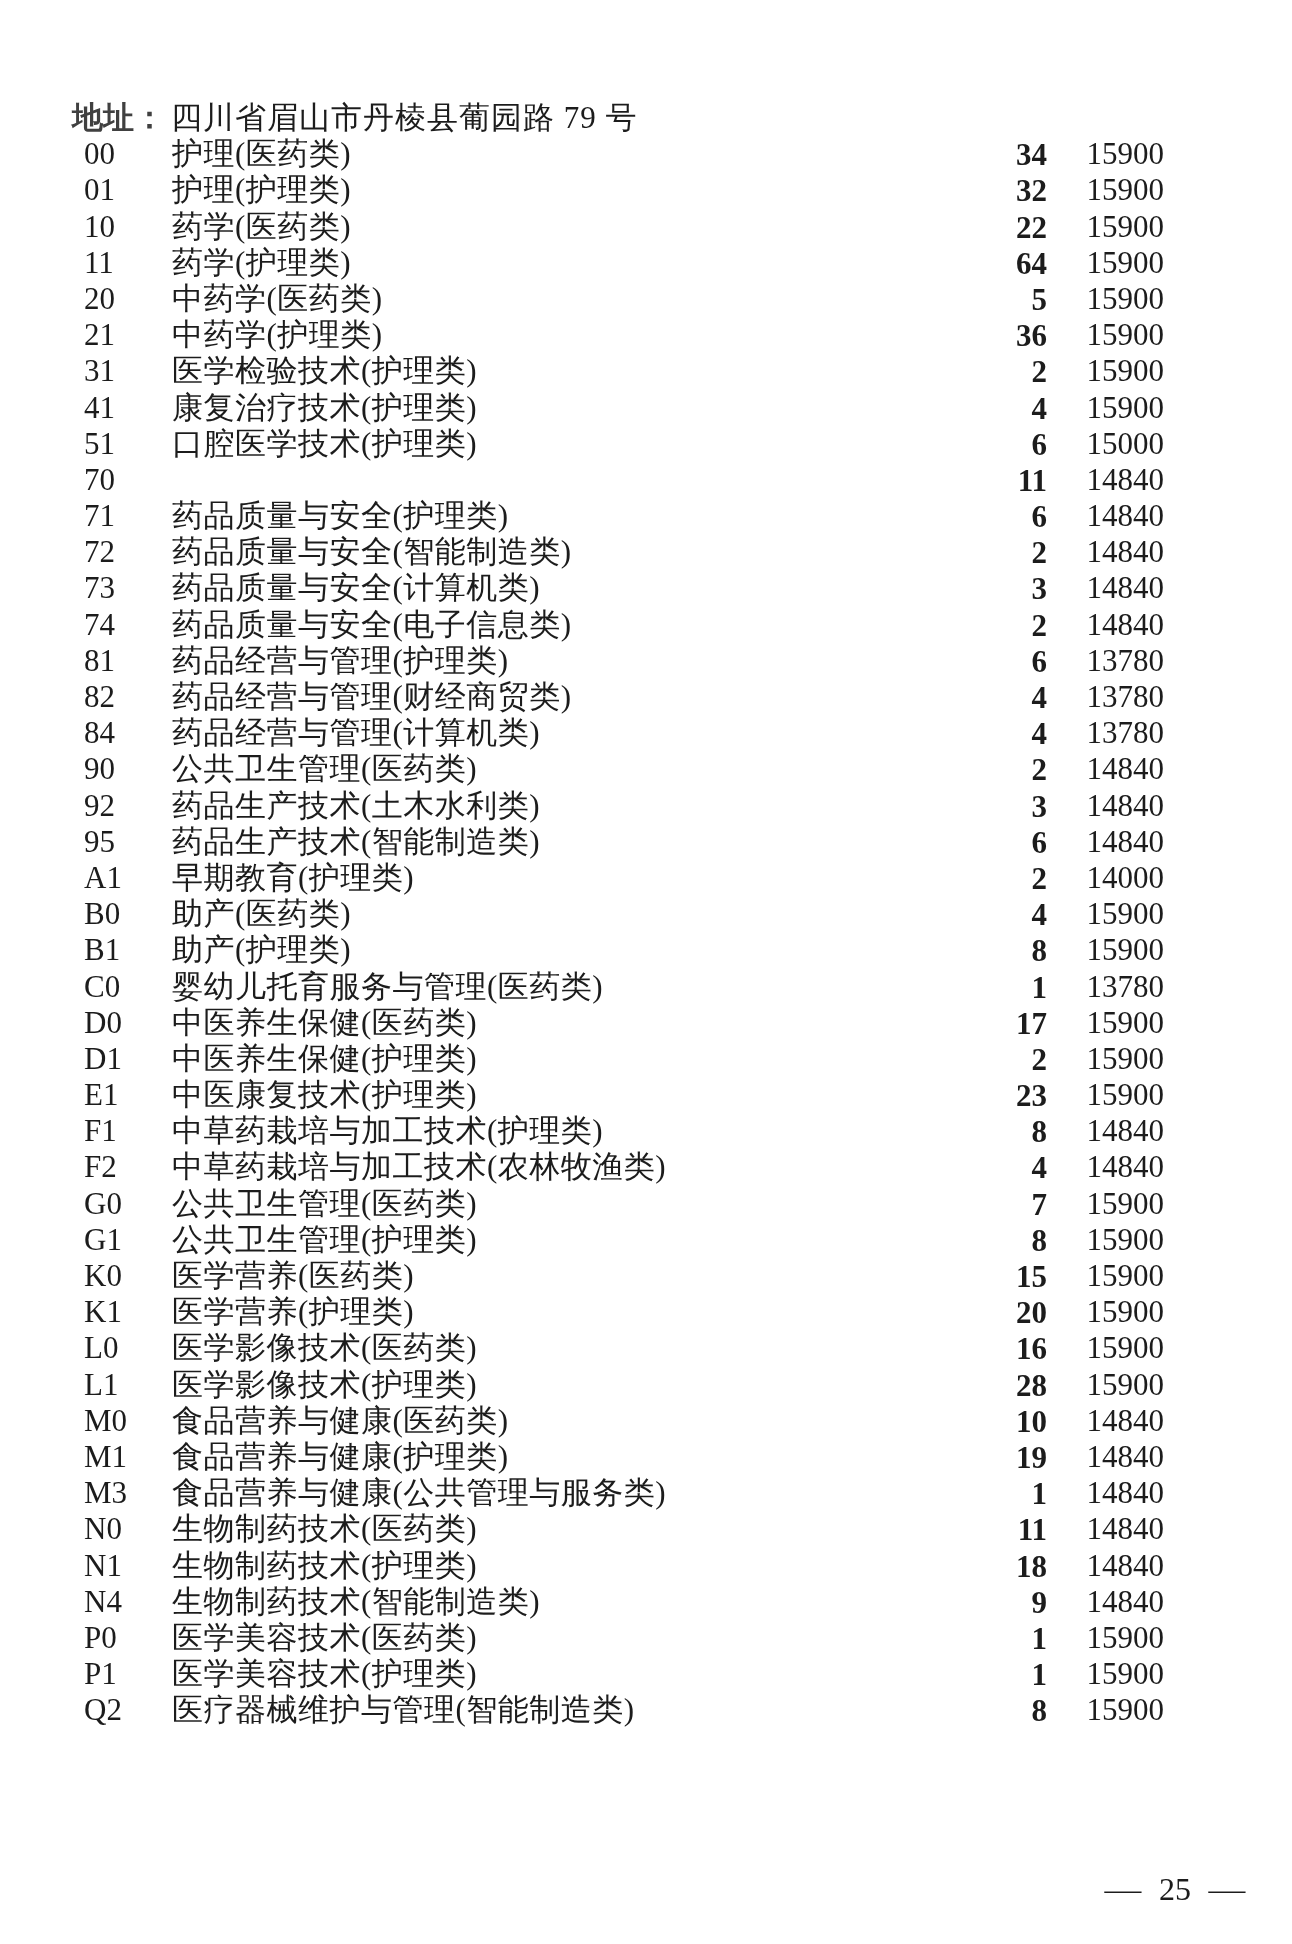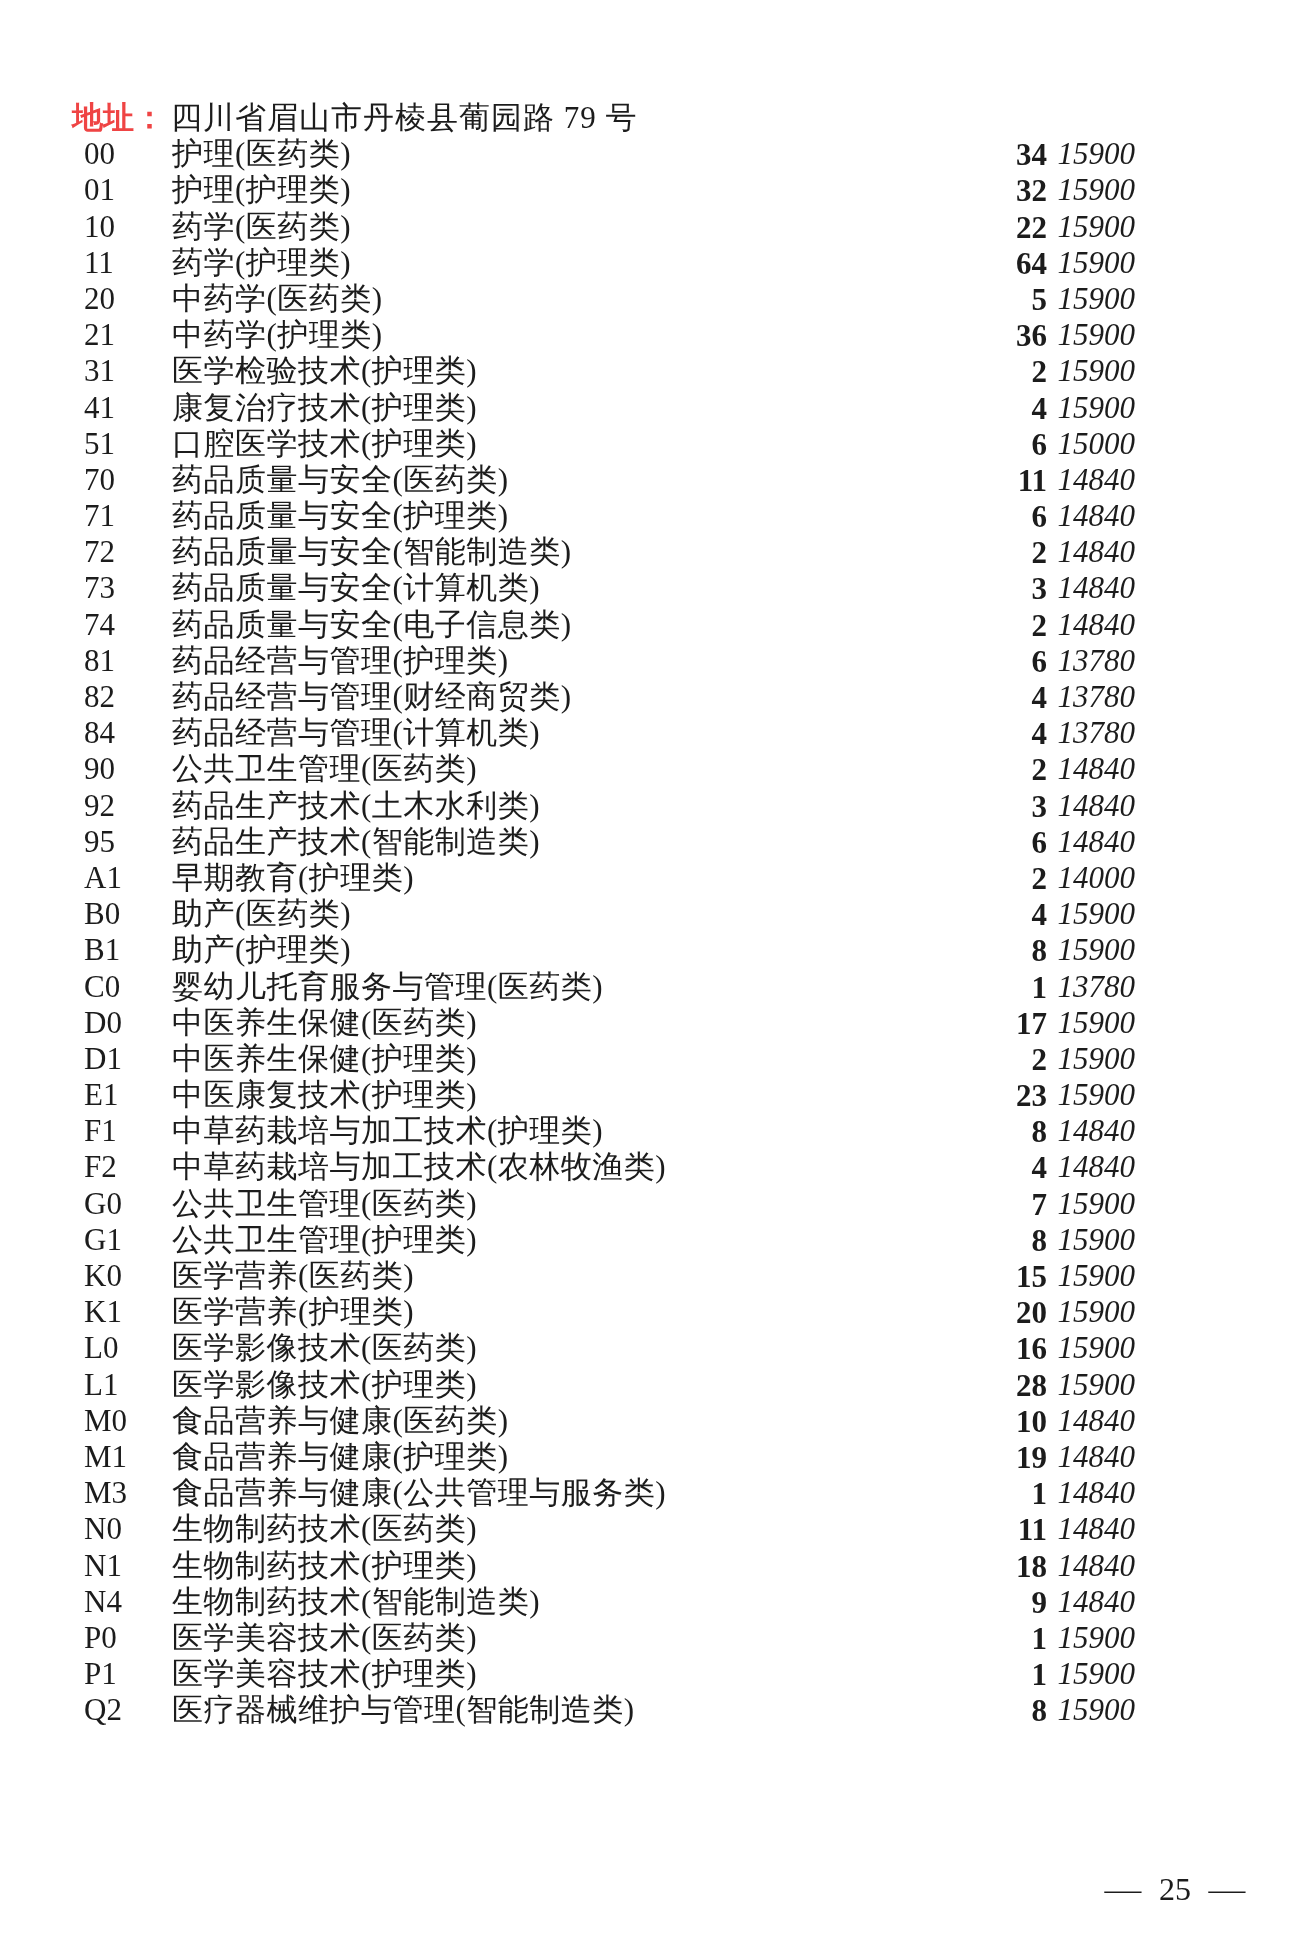--- a/index.html
+++ b/index.html
@@ -21,21 +21,21 @@
     line-height: 36.2px;
   }
   .address-line {
     margin-left: 72px;
     height: 36.2px;
     white-space: nowrap;
   }
   .addr-label {
     font-family: "Liberation Sans", "DejaVu Sans", sans-serif;
     font-weight: bold;
-    color: #ef4444;
+    color: #404040;
   }
   .addr-value {
     margin-left: 6px;
     letter-spacing: 1px;
   }
   .table {
     position: relative;
   }
   .row {
     position: relative;
@@ -56,24 +56,23 @@
   }
   .row .count {
     position: absolute;
     right: 245px;
     top: 1px;
     text-align: left;
     font-weight: bold;
   }
   .row .fee {
     position: absolute;
-    right: 157px;
+    right: 128px;
     top: 0;
     text-align: right;
-    font-style: italic;
   }
   .footer {
     position: absolute;
     top: 1871px;
     right: 49px;
     display: flex;
     align-items: center;
     gap: 20px;
     font-size: 32px;
     color: #1c1c1c;
@@ -142,21 +141,20 @@
         <span class="fee">15900</span>
       </div>
       <div class="row">
         <span class="code">51</span>
         <span class="major">口腔医学技术(护理类)</span>
         <span class="count">6</span>
         <span class="fee">15000</span>
       </div>
       <div class="row">
         <span class="code">70</span>
-        <span class="major">药品质量与安全(医药类)</span>
         <span class="count">11</span>
         <span class="fee">14840</span>
       </div>
       <div class="row">
         <span class="code">71</span>
         <span class="major">药品质量与安全(护理类)</span>
         <span class="count">6</span>
         <span class="fee">14840</span>
       </div>
       <div class="row">

